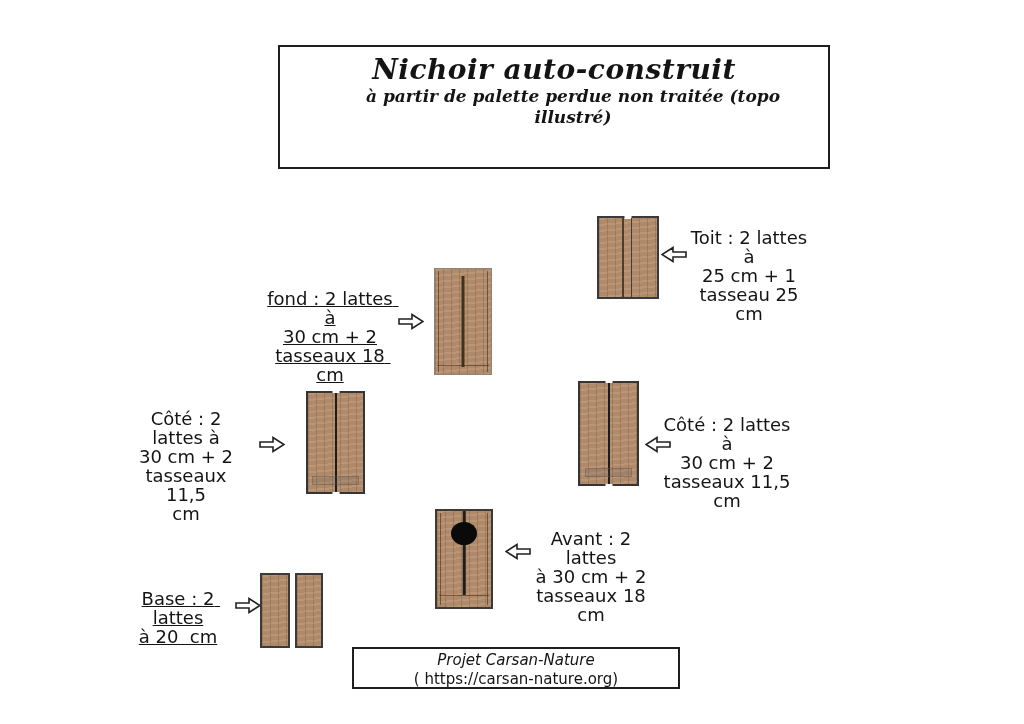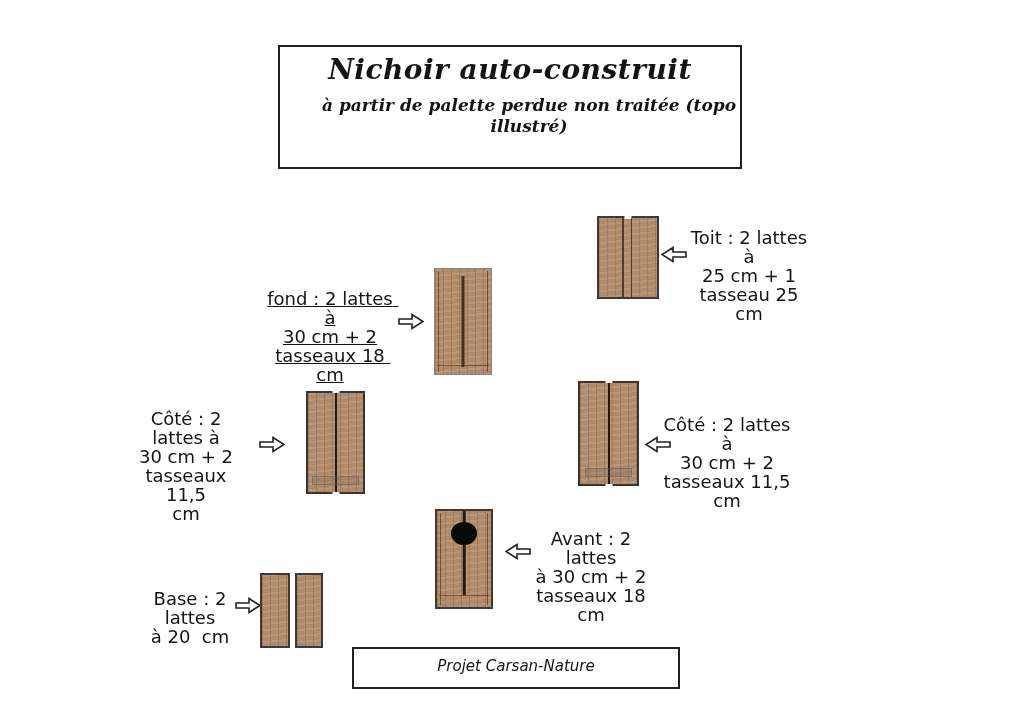--- a/index.html
+++ b/index.html
@@ -18,37 +18,37 @@
     width:1024px;height:724px;
     background:var(--background);
     font-family:"DejaVu Sans",sans-serif;
     position:relative;overflow:hidden;
     color:var(--text);
   }
   .canvas{position:absolute;inset:0;}
 
   
   .title-box{
-    position:absolute;left:278px;top:45px;width:464px;height:124px;
+    position:absolute;left:278px;top:45px;width:552px;height:124px;
     border:2px solid var(--border);box-sizing:border-box;background:#fff;
   }
   .title{
     margin-top:7px;text-align:center;
     font-family:"DejaVu Serif",serif;font-weight:bold;font-style:italic;
     font-size:28px;line-height:32px;letter-spacing:.5px;
   }
   .subtitle{
-    margin-top:9px;text-align:center;white-space:pre-wrap;
+    text-align:center;white-space:pre-wrap;
     font-family:"DejaVu Serif",serif;font-weight:bold;font-style:italic;
     font-size:17px;line-height:21px;padding-left:38px;
   }
   .footer-box{
     position:absolute;left:352px;top:647px;width:328px;height:42px;
     border:2px solid var(--border);box-sizing:border-box;background:#fff;
-    text-align:center;padding-top:8px;
+    text-align:center;padding-top:2px;
   }
   .footer-line1{font-style:italic;font-size:15px;line-height:19px;}
   .footer-line2{font-size:15px;line-height:18px;}
 
   
   .wood{
     position:absolute;box-sizing:border-box;
     border:2px solid var(--outline);
     background:
       repeating-linear-gradient(90deg, rgba(101,67,33,.25) 0 1px, rgba(0,0,0,0) 1px 8px),
@@ -76,21 +76,21 @@
   
   .label{
     position:absolute;text-align:center;white-space:pre-wrap;
     font-size:18px;line-height:19px;color:var(--text);
   }
   #label-toit{left:684px;top:228px;width:130px;}
   #label-fond{left:264px;top:289px;width:132px;text-decoration:underline;}
   #label-cote-gauche{left:124px;top:409px;width:124px;}
   #label-cote-droit{left:662px;top:415px;width:130px;}
   #label-avant{left:526px;top:529px;width:130px;}
-  #label-base{left:128px;top:589px;width:124px;}
+  #label-base{left:116px;top:589px;width:124px;text-decoration:underline;}
 
   
   .arrow{position:absolute;}
   #arrow-toit{left:661px;top:246px;}
   #arrow-fond{left:398px;top:313px;}
   #arrow-cote-gauche{left:259px;top:436px;}
   #arrow-cote-droit{left:645px;top:436px;}
   #arrow-avant{left:505px;top:543px;}
   #arrow-base{left:235px;top:597px;}
 </style>
@@ -175,15 +175,16 @@
   <div class="label" id="label-base">Base : 2 lattes
 à 20  cm</div>
   <svg class="arrow" id="arrow-base" width="26" height="17" viewBox="0 0 26 17">
     <polygon points="1,6 14,6 14,1.5 25,8.5 14,15.5 14,11 1,11" fill="#ffffff" stroke="#222222" stroke-width="1.6"></polygon>
   </svg>
   <div class="wood" id="piece-base-1"></div>
   <div class="wood" id="piece-base-2"></div>
 
   <div class="footer-box">
     <div class="footer-line1">Projet Carsan-Nature</div>
+    <div class="footer-line2">( https://carsan-nature.org)</div>
   </div>
 
 </div>
 
 </body></html>

